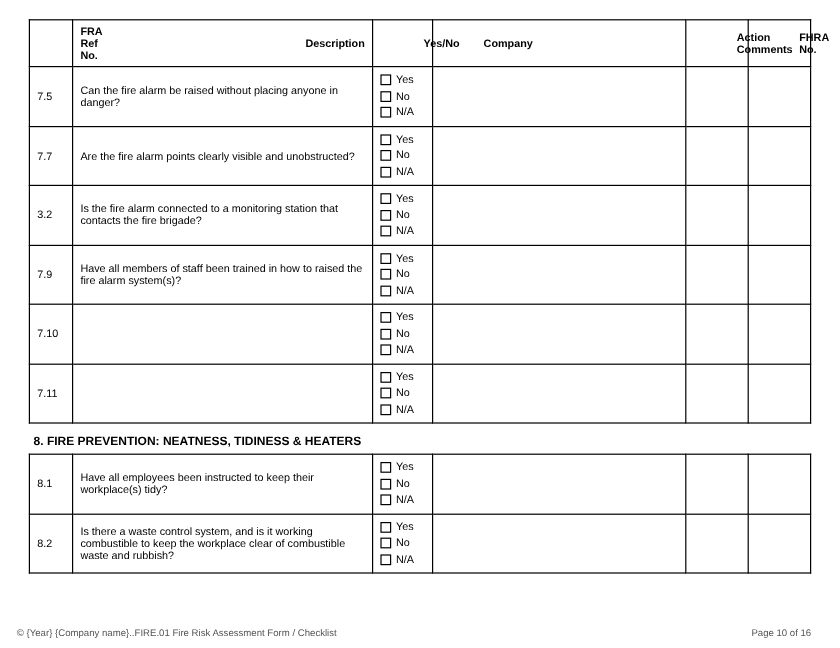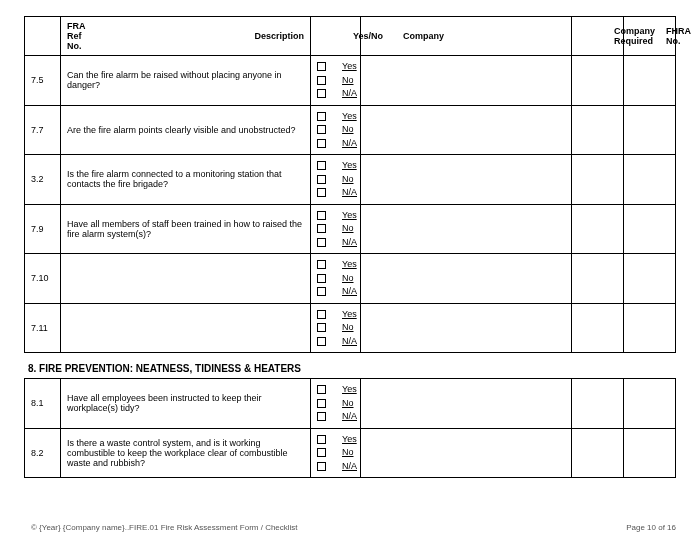--- a/index.html
+++ b/index.html
@@ -30,37 +30,37 @@
     padding-left: 42px;
   }
   .col-ref { width: 36px; text-align: center; }
   .col-desc { width: 250px; }
   .col-yn { width: 50px; }
   .col-comments { width: auto; }
   .col-action { width: 52px; text-align: center; }
   .col-fhra { width: 52px; text-align: center; }
   td.ref { text-align: left; }
   .yn-cell { font-size: 9px; line-height: 1.5; }
-  .yn-row { display: flex; align-items: center; gap: 16px; text-decoration: underline; }
+  .yn-row { display: flex; align-items: center; gap: 4px; }
   .checkbox {
     display: inline-block;
     width: 9px;
     height: 9px;
     border: 1px solid #000;
     flex-shrink: 0;
   }
   .section-heading {
     font-weight: bold;
     font-size: 10px;
     margin: 10px 0 4px 4px;
   }
   .footer {
     position: absolute;
     bottom: 8px;
-    left: 31px;
+    left: 14px;
     right: 24px;
     display: flex;
     justify-content: space-between;
     font-size: 8px;
     color: #555;
   }
 </style>
 </head>
 <body>
 
@@ -72,21 +72,21 @@
       <col class="col-comments">
       <col class="col-action">
       <col class="col-fhra">
   </colgroup>
   <thead>
     <tr>
       <th>FRA Ref No.</th>
       <th style="text-align:right">Description</th>
       <th>Yes/No</th>
       <th style="text-align:left">Company</th>
-      <th>Company Required</th>
+      <th>Action Comments</th>
       <th>FHRA No.</th>
     </tr>
   </thead>
   <tbody id="tbody7">
       <tr>
         <td class="ref">7.5</td>
         <td>Can the fire alarm be raised without placing anyone in danger?</td>
         <td class="yn-cell">
           <div class="yn-row">
             <span class="checkbox"></span>

